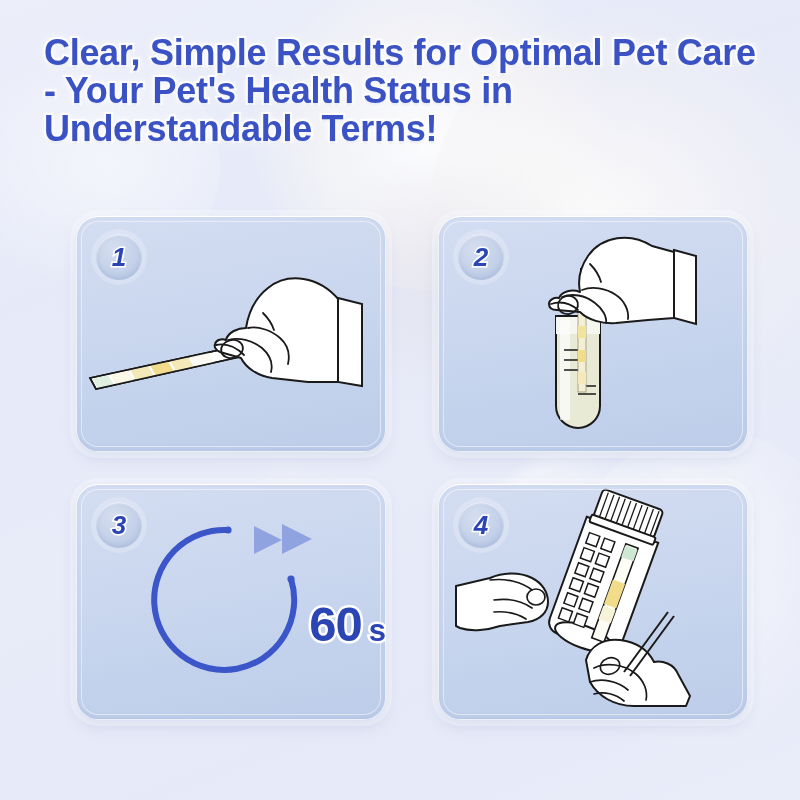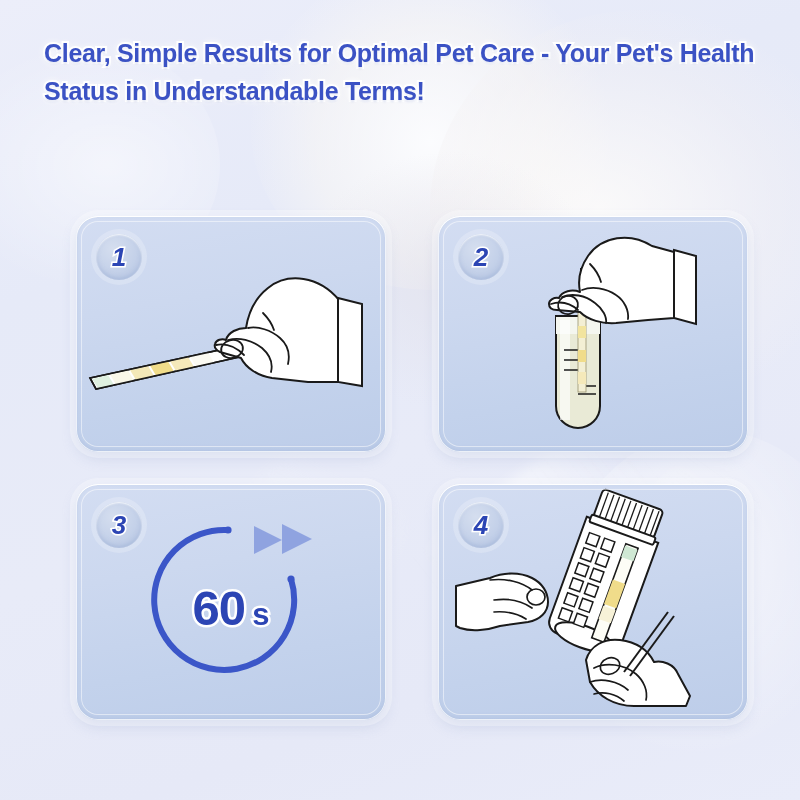--- a/index.html
+++ b/index.html
@@ -32,21 +32,21 @@
   .b5{left:-60px; top:40px; width:280px; height:250px;
       background:radial-gradient(ellipse at 60% 50%,rgba(255,255,255,.5) 0%,rgba(236,238,248,0) 72%);}
   .streak{position:absolute; background:linear-gradient(90deg,rgba(255,255,255,0),rgba(255,255,255,.5),rgba(255,255,255,0));}
   .s1{left:430px; top:470px; width:230px; height:120px; transform:rotate(-38deg); filter:blur(6px);}
   .s2{left:560px; top:520px; width:200px; height:90px; transform:rotate(-55deg); filter:blur(7px);}
   .s3{left:210px; top:480px; width:190px; height:150px; transform:rotate(-60deg); filter:blur(9px); opacity:.5;}
 
   
   .title{
     position:absolute; left:44px; top:34px; width:730px;
-    font-size:25px; line-height:38px;
+    font-size:36px; line-height:38px;
     font-weight:700; letter-spacing:-.3px;
     font-family:"Liberation Sans", sans-serif;
     font-stretch:condensed;
     color:#3b52c4;
     -webkit-text-stroke:4px #ffffff;
     paint-order:stroke fill;
     text-shadow:
       0 0 7px rgba(255,255,255,.95),
       0 0 12px rgba(255,255,255,.8),
       0 2px 2px rgba(120,135,200,.28);
@@ -98,22 +98,22 @@
     paint-order:stroke fill;
     line-height:1;
     text-shadow:0 1px 1px rgba(255,255,255,.9);
   }
 
   .art{position:absolute; inset:0;}
   .art svg{width:100%; height:100%; display:block;}
 
   
   .timer-txt{
-    position:absolute; left:0; right:0; top:96px;
-    text-align:center; z-index:3; pointer-events:none;
+    position:absolute; left:0; right:0; top:112px;
+    text-align:right; z-index:3; pointer-events:none;
   }
   .timer-txt .num{
     font-size:49px; font-weight:700; color:#2c45b4;
     font-family:"Liberation Sans", sans-serif;
     -webkit-text-stroke:5px #ffffff; paint-order:stroke fill;
     letter-spacing:-1px;
   }
   .timer-txt .unit{
     font-size:31px; font-weight:700; color:#2c45b4;
     font-family:"Liberation Sans", sans-serif;

